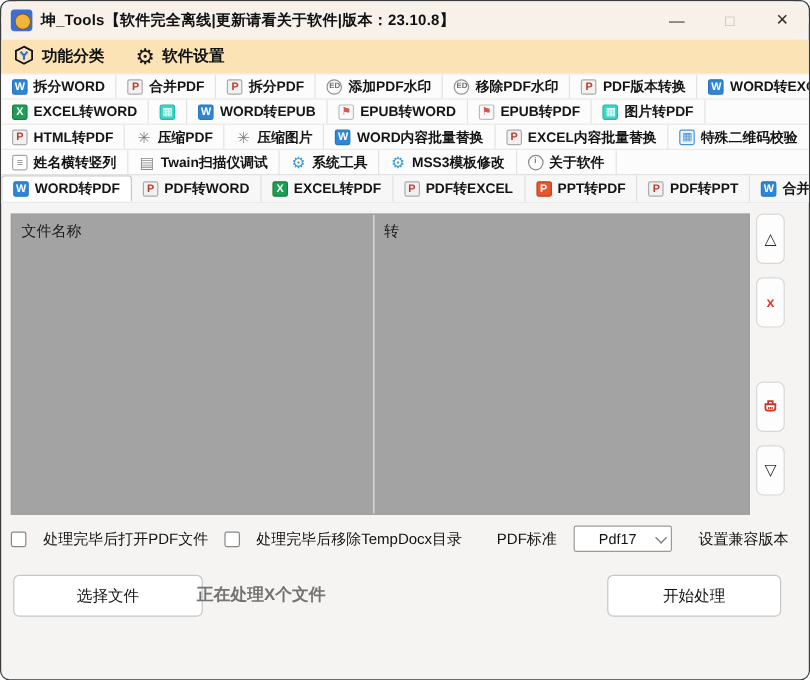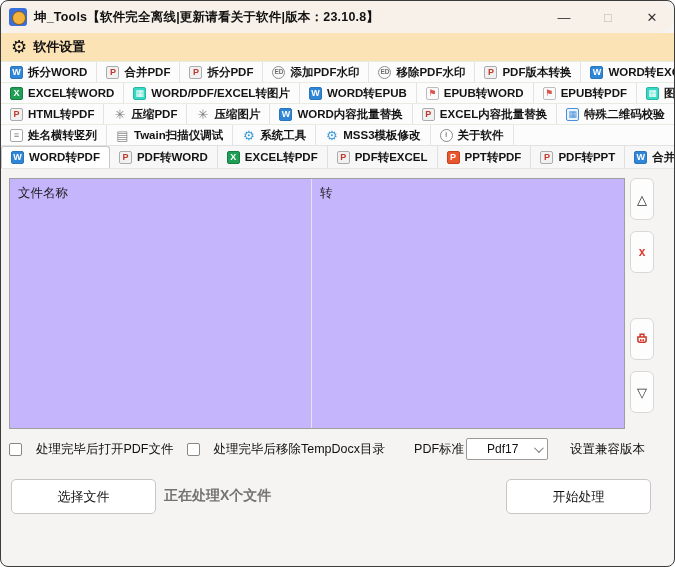--- a/index.html
+++ b/index.html
@@ -31,21 +31,21 @@
   .tb-btn { display:flex; align-items:center; gap:5px; padding:0 9px; border-right:1px solid #e3e3e3;
             font-size:11.5px; font-weight:700; color:#141414; white-space:nowrap; cursor:default; }
   .tb-row.tabs .tb-btn { border-right:1px solid #e0e0e0; }
   .tb-row.tabs .tb-btn.active { background:#ffffff; border:1px solid #c8c8c8; border-bottom:none; border-radius:3px 3px 0 0; }
   .tb-ic { width:13px; height:13px; flex:none; display:flex; align-items:center; justify-content:center;
            font-size:9px; font-weight:700; border-radius:2px; line-height:1; }
   .tb-ic.round { border-radius:50%; font-size:6.5px; }
   .tb-ic.bare { font-size:13px; border:none !important; background:transparent !important; }
 
   
-  .file-table { position:absolute; left:8px; top:177px; width:616px; height:251px; background:#c4b5fd;
+  .file-table { position:absolute; left:8px; top:177px; width:616px; height:251px; background:#a3a3a3;
                 border:1px solid #9f9f9f; display:flex; }
   .ft-col { height:100%; border-right:1px solid #e4e4e4; }
   .ft-col:last-child { border-right:none; }
   .ft-col.c1 { width:302px; } .ft-col.c2 { width:307px; } .ft-col.c3 { flex:1; overflow:hidden; }
   .ft-head { padding:6px 8px 0 8px; font-size:12.5px; color:#1a1a1a; white-space:nowrap; }
 
   
   .side-col { position:absolute; left:629px; top:177px; width:24px; }
   .side-btn { position:absolute; left:0; width:24px; height:42px; background:#fdfdfd;
               border:1px solid #d8d8d8; border-radius:6px; display:flex; align-items:center;
@@ -54,48 +54,57 @@
 
   
   .options-row { position:absolute; left:8px; top:437px; width:660px; display:flex; align-items:center;
                  font-size:12.5px; color:#111; }
   .checkbox { width:13px; height:13px; border:1px solid #878787; border-radius:2px; background:#fff; flex:none; }
   .opt-label { margin-left:14px; white-space:nowrap; }
   .select { height:22px; background:#fff; border:1px solid #9a9a9a; border-radius:2px; display:flex;
             align-items:center; padding:0 6px; font-size:12px; color:#111; position:relative; }
   .select .chev { margin-left:auto; width:7px; height:7px; border-right:1.5px solid #7a7a7a;
                   border-bottom:1.5px solid #7a7a7a; transform:rotate(45deg) translateY(-2px); }
-  .sel-pdf { width:82px; margin-left:2px;padding-left:20px; }
+  .sel-pdf { width:82px; margin-left:14px;padding-left:20px; }
   .sel-word { width:96px; margin-left:7px; }
 
   
   .footer-btn { position:absolute; top:478px; height:35px; background:#fff; border:1px solid #c6c6c6;
                 border-radius:5px; display:flex; align-items:center; justify-content:center;
                 font-size:13px; color:#111; cursor:default; }
-  .btn-select { left:10px; width:145px; }
+  .btn-select { left:10px; width:158px; }
   .btn-start  { left:505px; width:145px; }
   .status-text { position:absolute; left:163px; top:486px; font-size:14px; font-weight:700; }
 </style>
 </head>
 <body>
 
 <div class="window">
 
   <div class="titlebar">
     <div class="app-icon"></div>
     <div class="title-text">坤_Tools【软件完全离线|更新请看关于软件|版本：23.10.8】</div>
     <div class="win-controls">
       <div class="win-btn">—</div>
       <div class="win-btn max">□</div>
       <div class="win-btn">✕</div>
     </div>
   </div>
 
   <div class="menubar">
     <div class="menu-item">
+      <span>
+        <svg width="18" height="18" viewBox="0 0 24 24">
+          <polygon points="12,2.5 21,7.2 21,16.8 12,21.5 3,16.8 3,7.2" fill="none" stroke="#131313" stroke-width="2"></polygon>
+          <path d="M12 12.5 L12 17 M12 12.5 L8.2 8.2 M12 12.5 L15.8 8.2" stroke="#2b6fd4" stroke-width="2.4" fill="none"></path>
+        </svg>
+      </span>
+      <span>功能分类</span>
+    </div>
+    <div class="menu-item">
       <span class="gear-glyph">⚙</span>
       <span>软件设置</span>
     </div>
   </div>
 
   <div class="toolbar" id="toolbar-rows">
       <div class="tb-row">
         <div class="tb-btn">
           <span class="tb-ic" style="background: rgb(47, 134, 214); color: rgb(255, 255, 255); border: 1px solid rgb(42, 118, 189);">W</span>
           <span>拆分WORD</span>
@@ -125,21 +134,20 @@
           <span>WORD转EXCEL</span>
         </div>
       </div>
       <div class="tb-row">
         <div class="tb-btn">
           <span class="tb-ic" style="background: rgb(31, 158, 85); color: rgb(255, 255, 255); border: 1px solid rgb(24, 127, 67);">X</span>
           <span>EXCEL转WORD</span>
         </div>
         <div class="tb-btn">
           <span class="tb-ic" style="background: rgb(53, 217, 197); color: rgb(255, 255, 255); border: 1px solid rgb(40, 183, 166);">▦</span>
-          <span>WORD/PDF/EXCEL转图片</span>
         </div>
         <div class="tb-btn">
           <span class="tb-ic" style="background: rgb(47, 134, 214); color: rgb(255, 255, 255); border: 1px solid rgb(42, 118, 189);">W</span>
           <span>WORD转EPUB</span>
         </div>
         <div class="tb-btn">
           <span class="tb-ic" style="background: rgb(250, 250, 250); color: rgb(217, 83, 79); border: 1px solid rgb(188, 188, 188);">⚑</span>
           <span>EPUB转WORD</span>
         </div>
         <div class="tb-btn">

